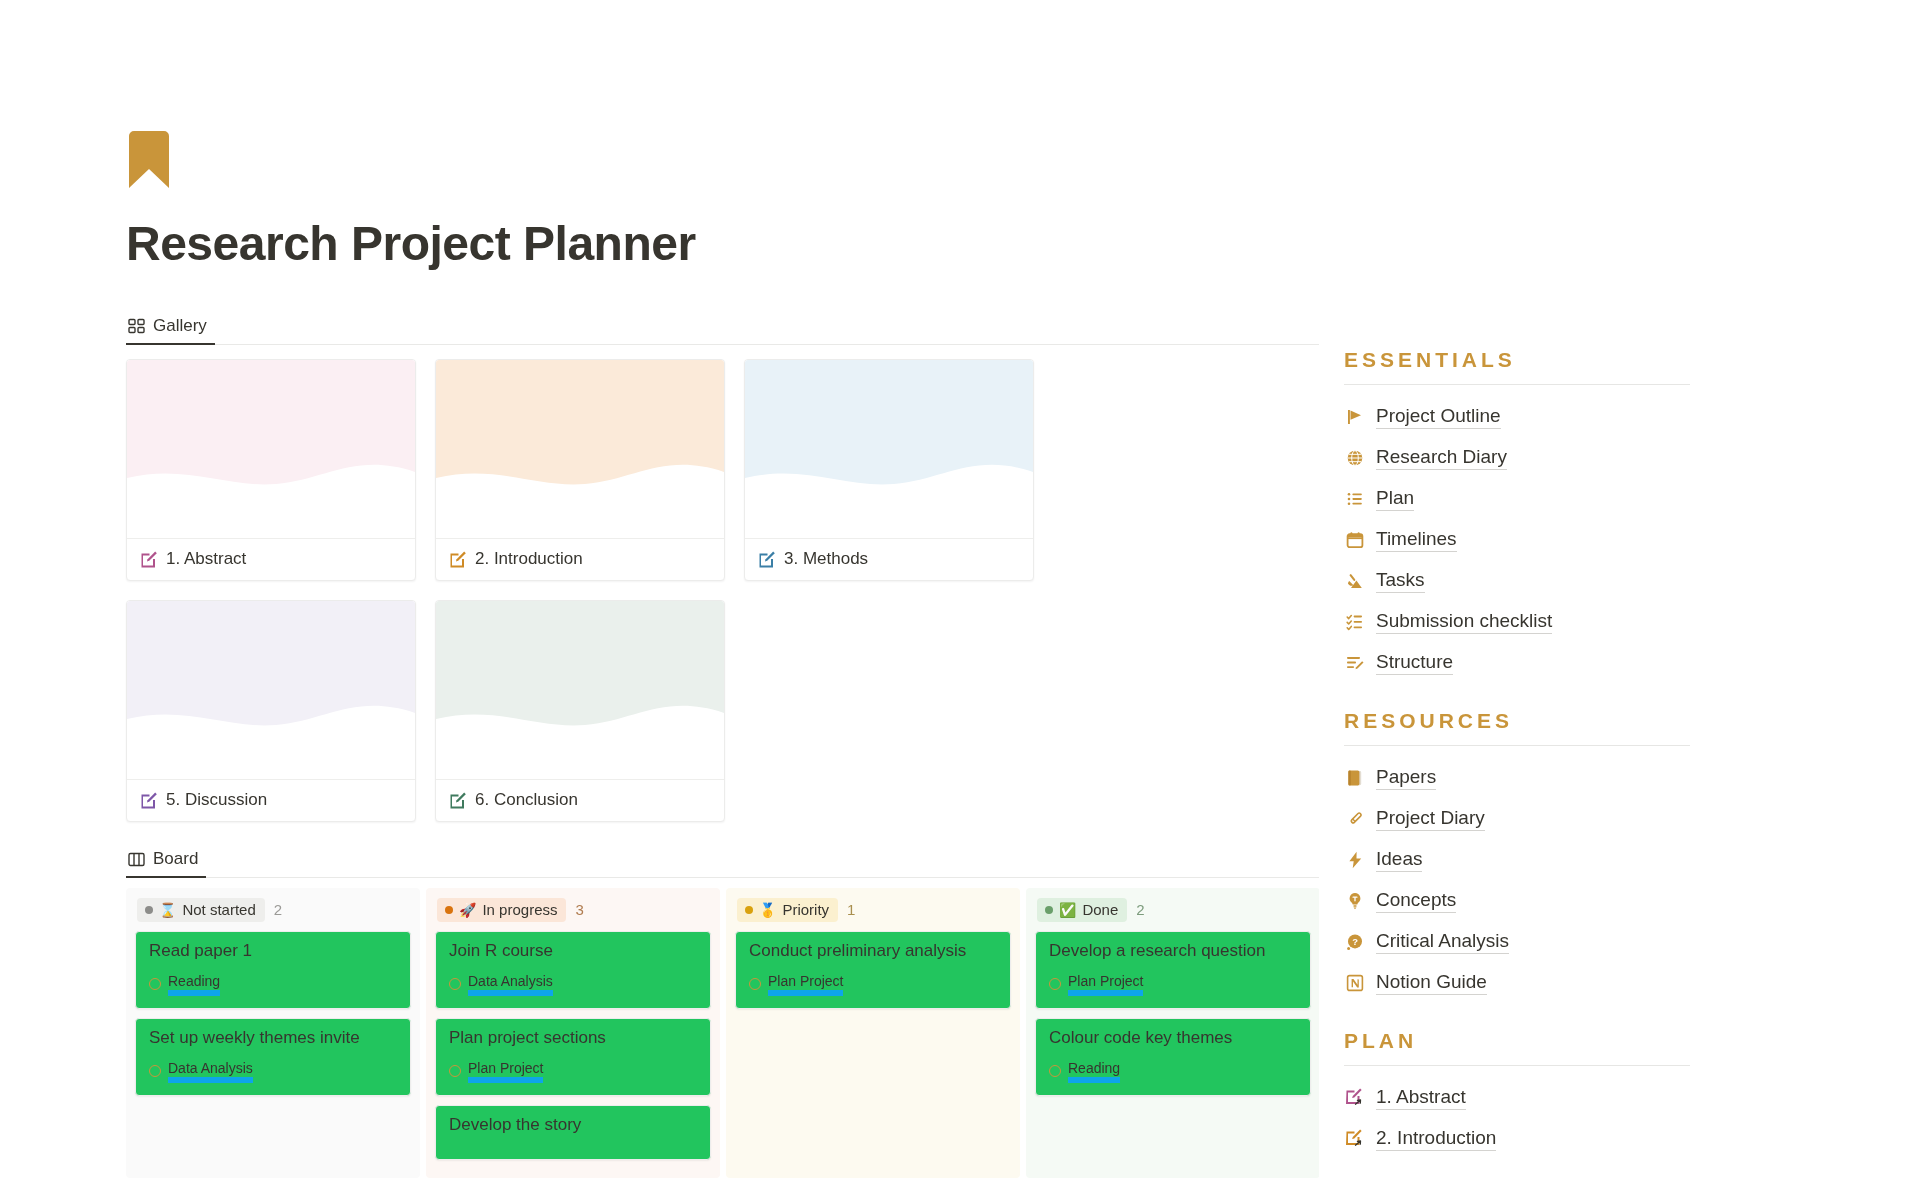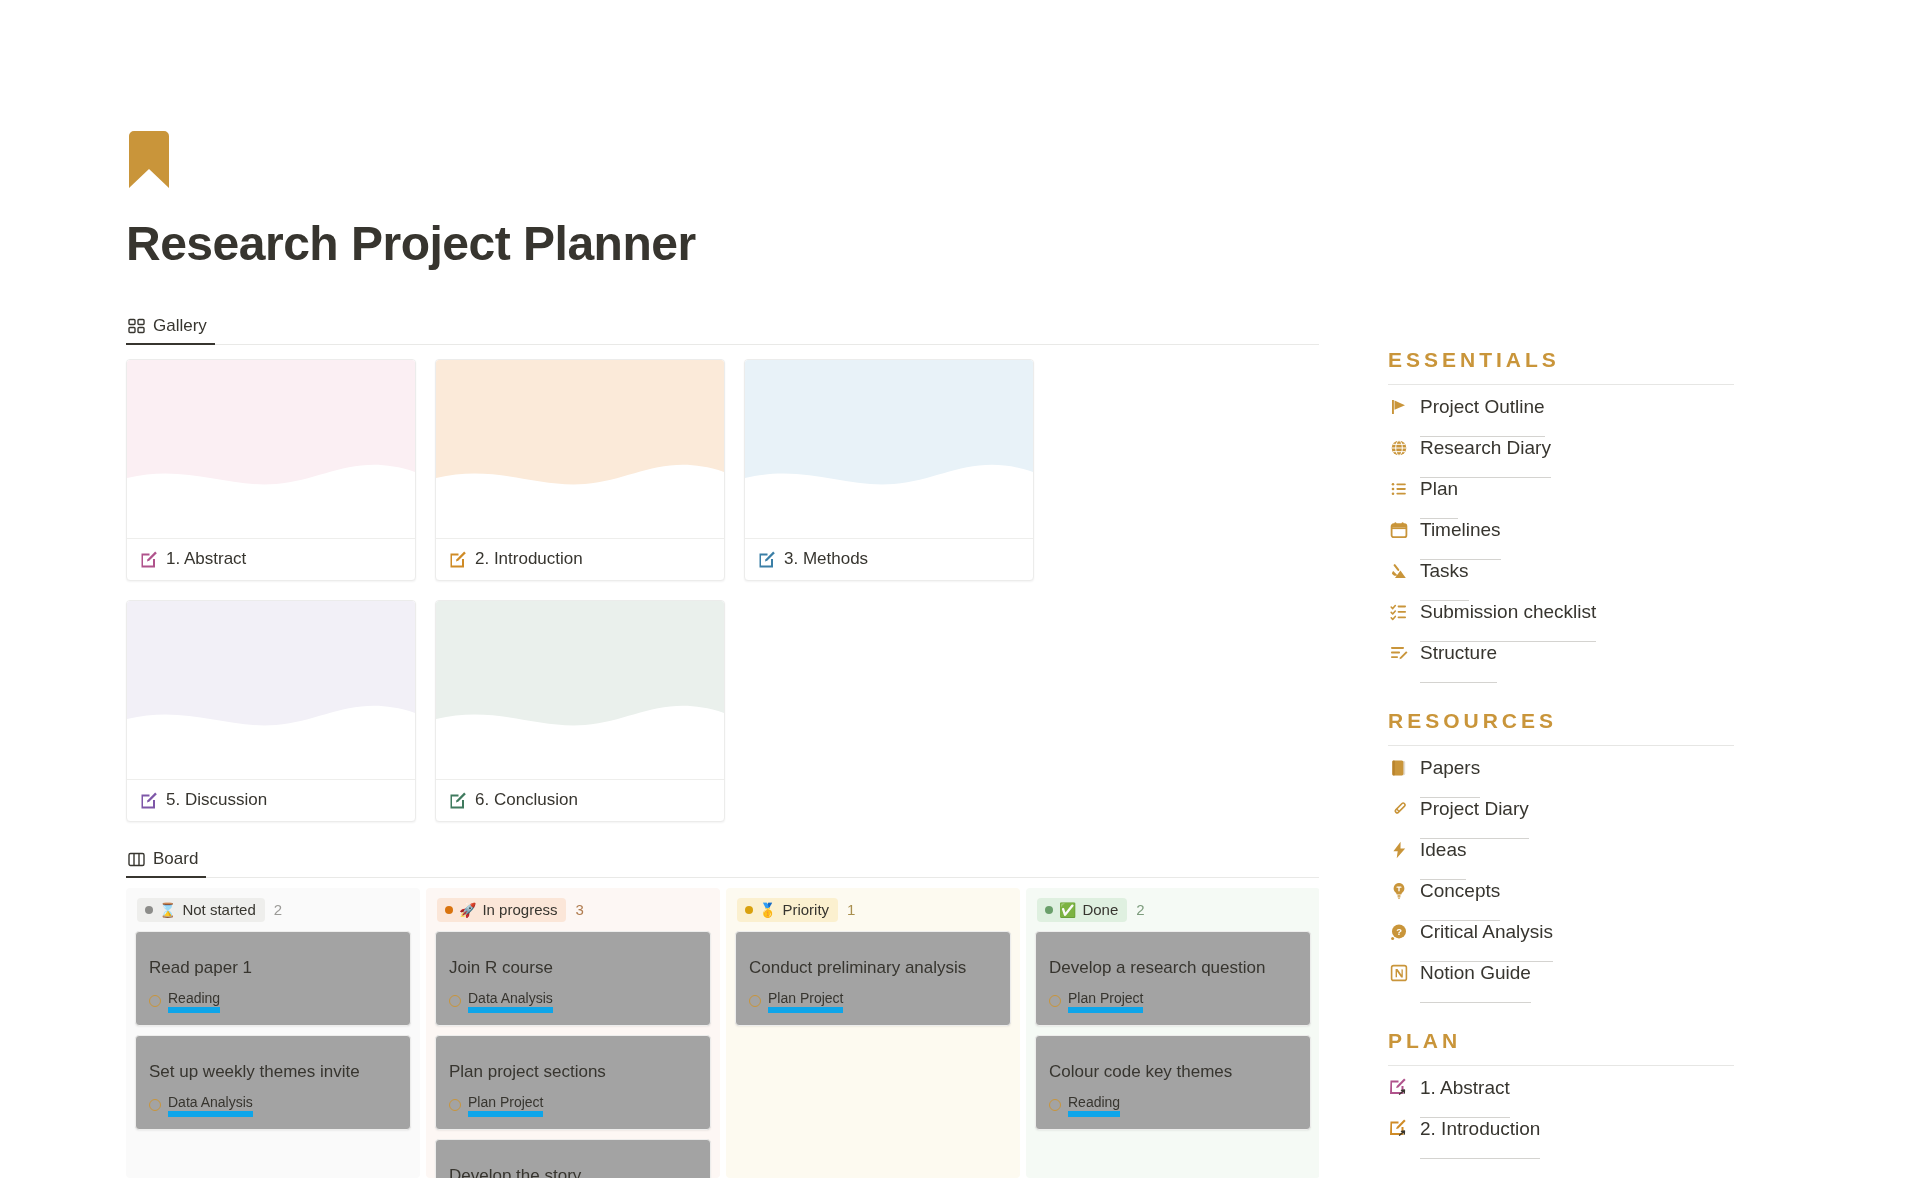--- a/index.html
+++ b/index.html
@@ -8,21 +8,20 @@
     background: #ffffff;
     font-family: "Liberation Sans", sans-serif;
     color: #37352f;
     overflow: hidden;
   }
   .page {
     position: relative;
     width: 1920px; height: 1199px;
     display: flex;
     padding-top: 128px;
-    gap: 44px;
   }
 
   
   .main {
     width: 1330px;
     padding-left: 126px;
     padding-right: 40px;
     position: relative;
   }
 
@@ -130,25 +129,25 @@
     padding: 0 9px 0 8px;
     border-radius: 4px;
     font-size: 15px;
     line-height: 1;
     white-space: nowrap;
   }
   .b-dot { width: 8px; height: 8px; border-radius: 50%; flex: 0 0 8px; }
   .b-emoji { font-size: 14px; line-height: 1; }
   .b-count { font-size: 15px; color: #9b9a97; }
   .b-card {
-    background: #a3a3a3;
+    background: #22c55e;
     border: 1px solid #ededec;
     border-radius: 4px;
     box-shadow: 0 1px 2px rgba(15,15,15,0.06);
-    padding: 26px 13px 12px 13px;
+    padding: 9px 13px 12px 13px;
     margin-bottom: 9px;
     cursor: pointer;
   }
   .b-card-title {
     font-size: 17px;
     color: #37352f;
     margin-bottom: 12px;
     white-space: nowrap;
   }
   .b-tag {
@@ -185,20 +184,21 @@
     margin-bottom: 12px;
   }
   .s-rule {
     height: 1px;
     background: #e6e6e4;
     margin-bottom: 11px;
   }
   .s-list { margin-bottom: 26px; }
   .s-item {
     display: flex;
+    align-items: center;
     gap: 10px;
     height: 41px;
     font-size: 19px;
     color: #37352f;
     cursor: pointer;
   }
   .s-item .s-ico {
     width: 22px; height: 22px;
     flex: 0 0 22px;
     display: flex; align-items: center; justify-content: center;

